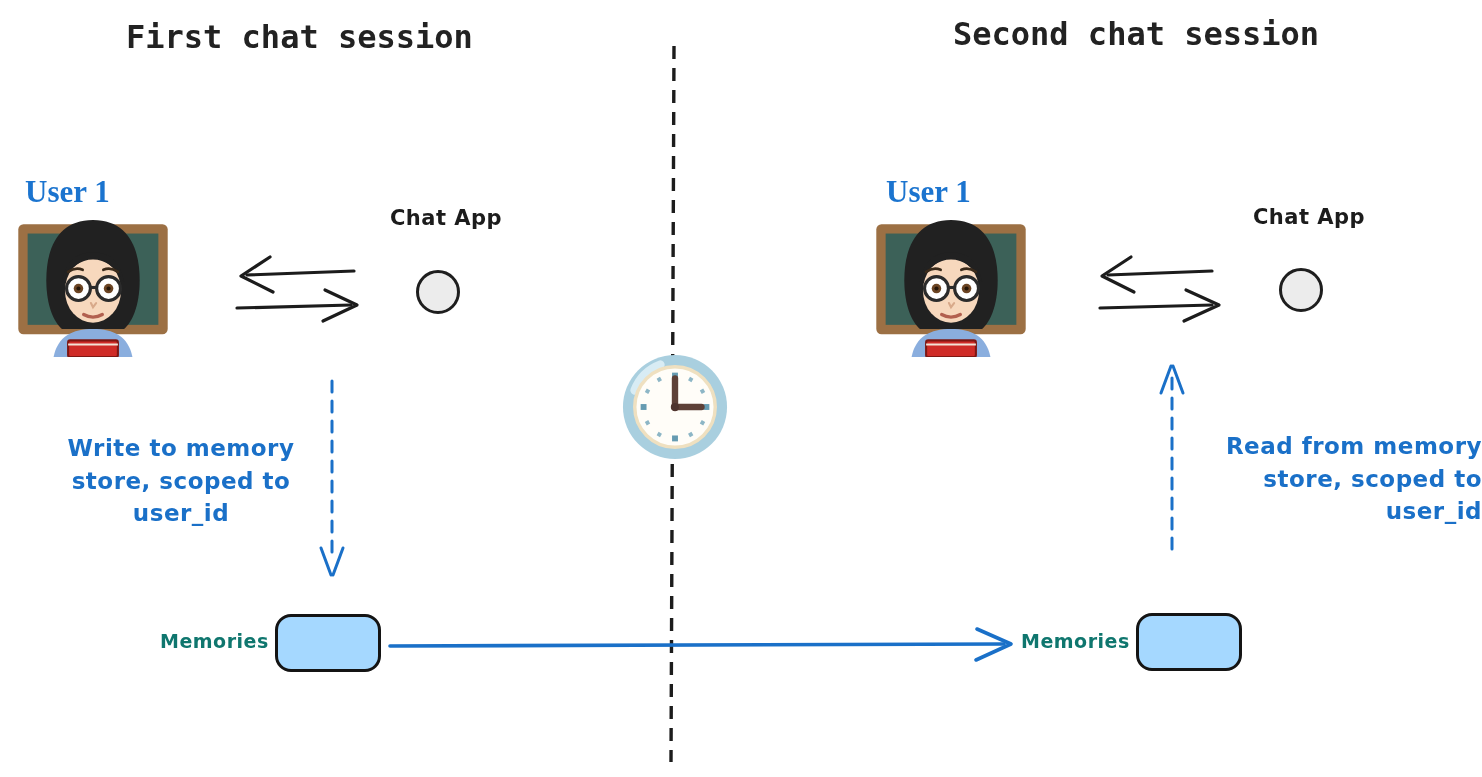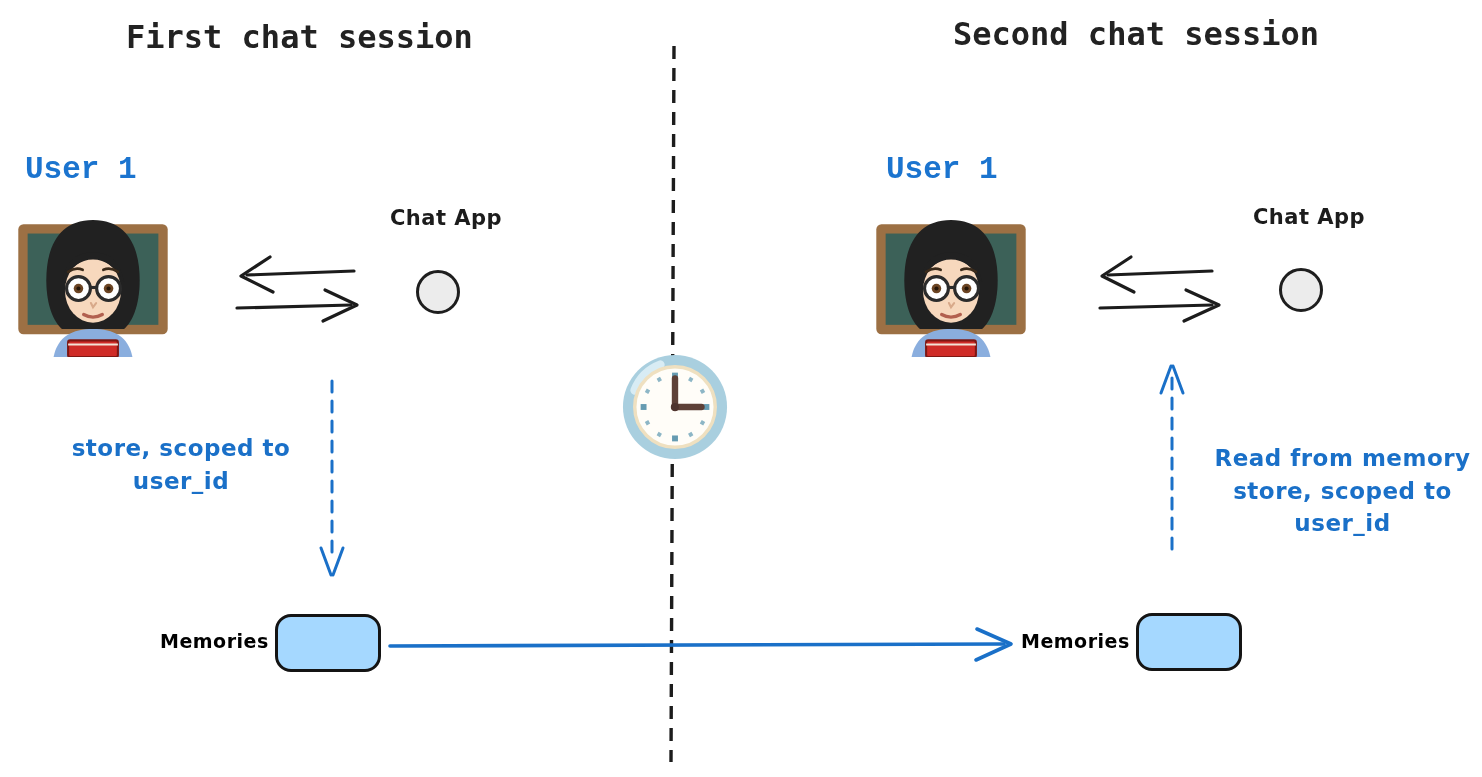--- a/index.html
+++ b/index.html
@@ -6,29 +6,29 @@
   .canvas{
     position:relative;width:1482px;height:777px;background:#ffffff;
     overflow:hidden;font-family:"DejaVu Sans",sans-serif;color:#1e1e1e;
   }
   .abs{position:absolute;}
   .session-title{
     font-family:"DejaVu Sans Mono","Liberation Mono",monospace;
     font-weight:bold;font-size:32px;color:#222;white-space:nowrap;
   }
   .user-label{
-    font-family:Liberation Mono, monospace;
-    font-weight:bold;font-size:31px;color:#1b74cf;white-space:nowrap;
+    font-family:Liberation Serif, serif;
+    font-weight:bold;font-size:31px;color:#1b74cf;white-space:nowrap;margin-top:22px;
   }
   .hand{
     font-family:"DejaVu Sans",cursive;
     font-weight:bold;letter-spacing:.5px;
   }
   .chat-app-label{font-size:21px;color:#1c1c1c;text-align:center;}
-  .memories-label{font-size:19px;color:#000000;text-align:center;}
+  .memories-label{font-size:19px;color:#0f766e;text-align:center;}
   .annotation{
     font-size:23px;line-height:1.42;color:#1a70c8;text-align:center;
   }
   .chat-node{
     width:44px;height:44px;border-radius:50%;
     background:#ececec;border:3px solid #1e1e1e;box-sizing:border-box;
   }
   .memory-box{
     width:106px;height:58px;border-radius:16px;
     background:#a5d8ff;border:3px solid #141414;box-sizing:border-box;
@@ -102,20 +102,21 @@
     <path d="M42 160 C 46 140 60 133 80 133 C 100 133 114 140 118 160 Z" fill="#8aaede"></path>
     <path d="M64 160 C 66 140 94 140 96 160 Z" fill="#eef2f8"></path>
     <rect x="56" y="144" width="48" height="16" rx="2" fill="#cf2b27" stroke="#7e1713" stroke-width="2"></rect>
     <line x1="56" y1="148" x2="104" y2="148" stroke="#f3e2d6" stroke-width="2"></line>
   </svg>
 
   <div class="abs hand chat-app-label" style="left:378px;top:206px;width:136px;">Chat App</div>
   <div class="abs chat-node" style="left:416px;top:270px;"></div>
 
   <div class="abs hand annotation" style="left:35px;top:432px;width:292px;">
+    <div>Write to memory</div>
     <div>store, scoped to</div>
     <div>user_id</div>
   </div>
 
   <div class="abs hand memories-label" style="left:160px;top:630px;width:96px;">Memories</div>
   <div class="abs memory-box" style="left:275px;top:614px;"></div>
 
   <svg class="abs" style="left:621px;top:353px;" width="108" height="108" viewBox="0 0 110 110">
     <circle cx="55" cy="55" r="53" fill="#a9cfdf"></circle>
     <path d="M14 38 A 45 45 0 0 1 40 12" stroke="#d8ecf4" stroke-width="9" fill="none" stroke-linecap="round"></path>
@@ -158,21 +159,21 @@
     <path d="M71 119 Q80 124 89 119" stroke="#b2604f" stroke-width="3.2" fill="none" stroke-linecap="round"></path>
     <path d="M42 160 C 46 140 60 133 80 133 C 100 133 114 140 118 160 Z" fill="#8aaede"></path>
     <path d="M64 160 C 66 140 94 140 96 160 Z" fill="#eef2f8"></path>
     <rect x="56" y="144" width="48" height="16" rx="2" fill="#cf2b27" stroke="#7e1713" stroke-width="2"></rect>
     <line x1="56" y1="148" x2="104" y2="148" stroke="#f3e2d6" stroke-width="2"></line>
   </svg>
 
   <div class="abs hand chat-app-label" style="left:1240px;top:205px;width:138px;">Chat App</div>
   <div class="abs chat-node" style="left:1279px;top:268px;"></div>
 
-  <div class="abs hand annotation" style="left:1203px;top:442px;width:279px;">
+  <div class="abs hand annotation" style="left:1203px;top:430px;width:279px;text-align:right;">
     <div>Read from memory</div>
     <div>store, scoped to</div>
     <div>user_id</div>
   </div>
 
   <div class="abs hand memories-label" style="left:1021px;top:630px;width:96px;">Memories</div>
   <div class="abs memory-box" style="left:1136px;top:613px;"></div>
 
 </div>
 

